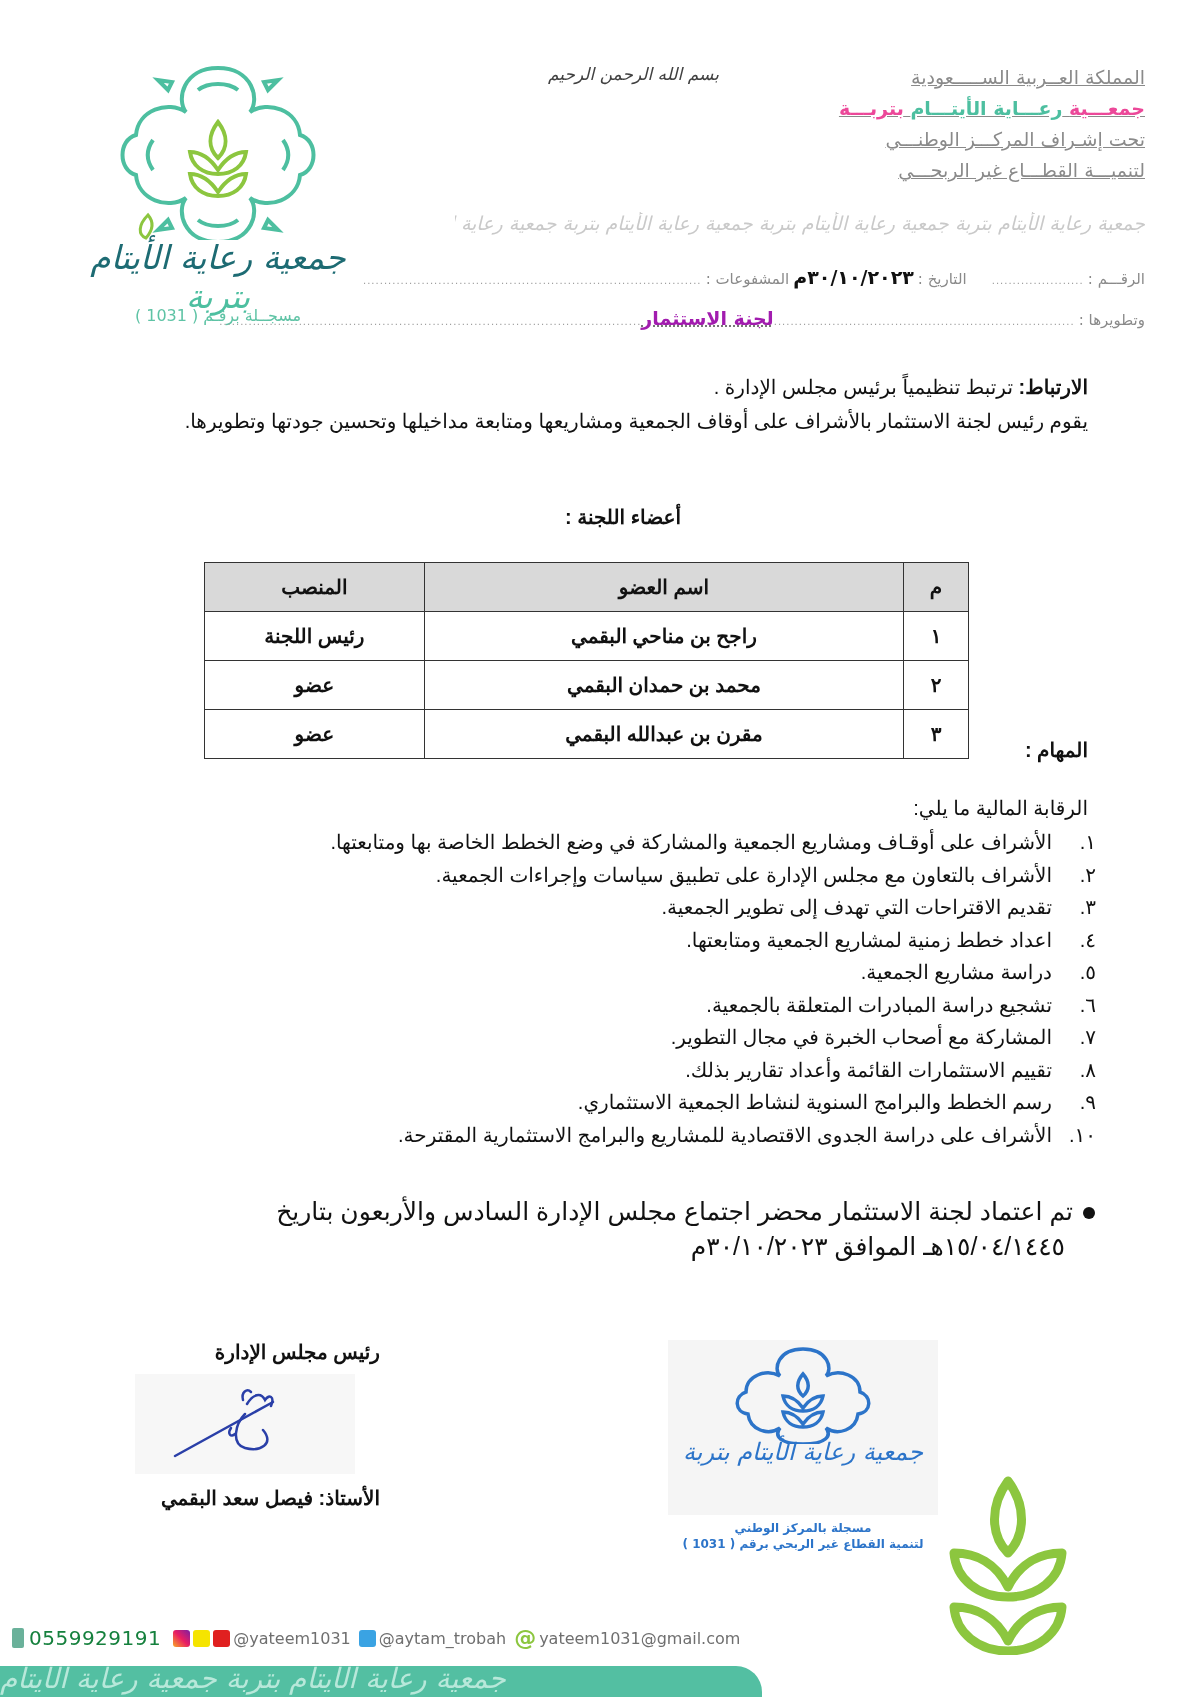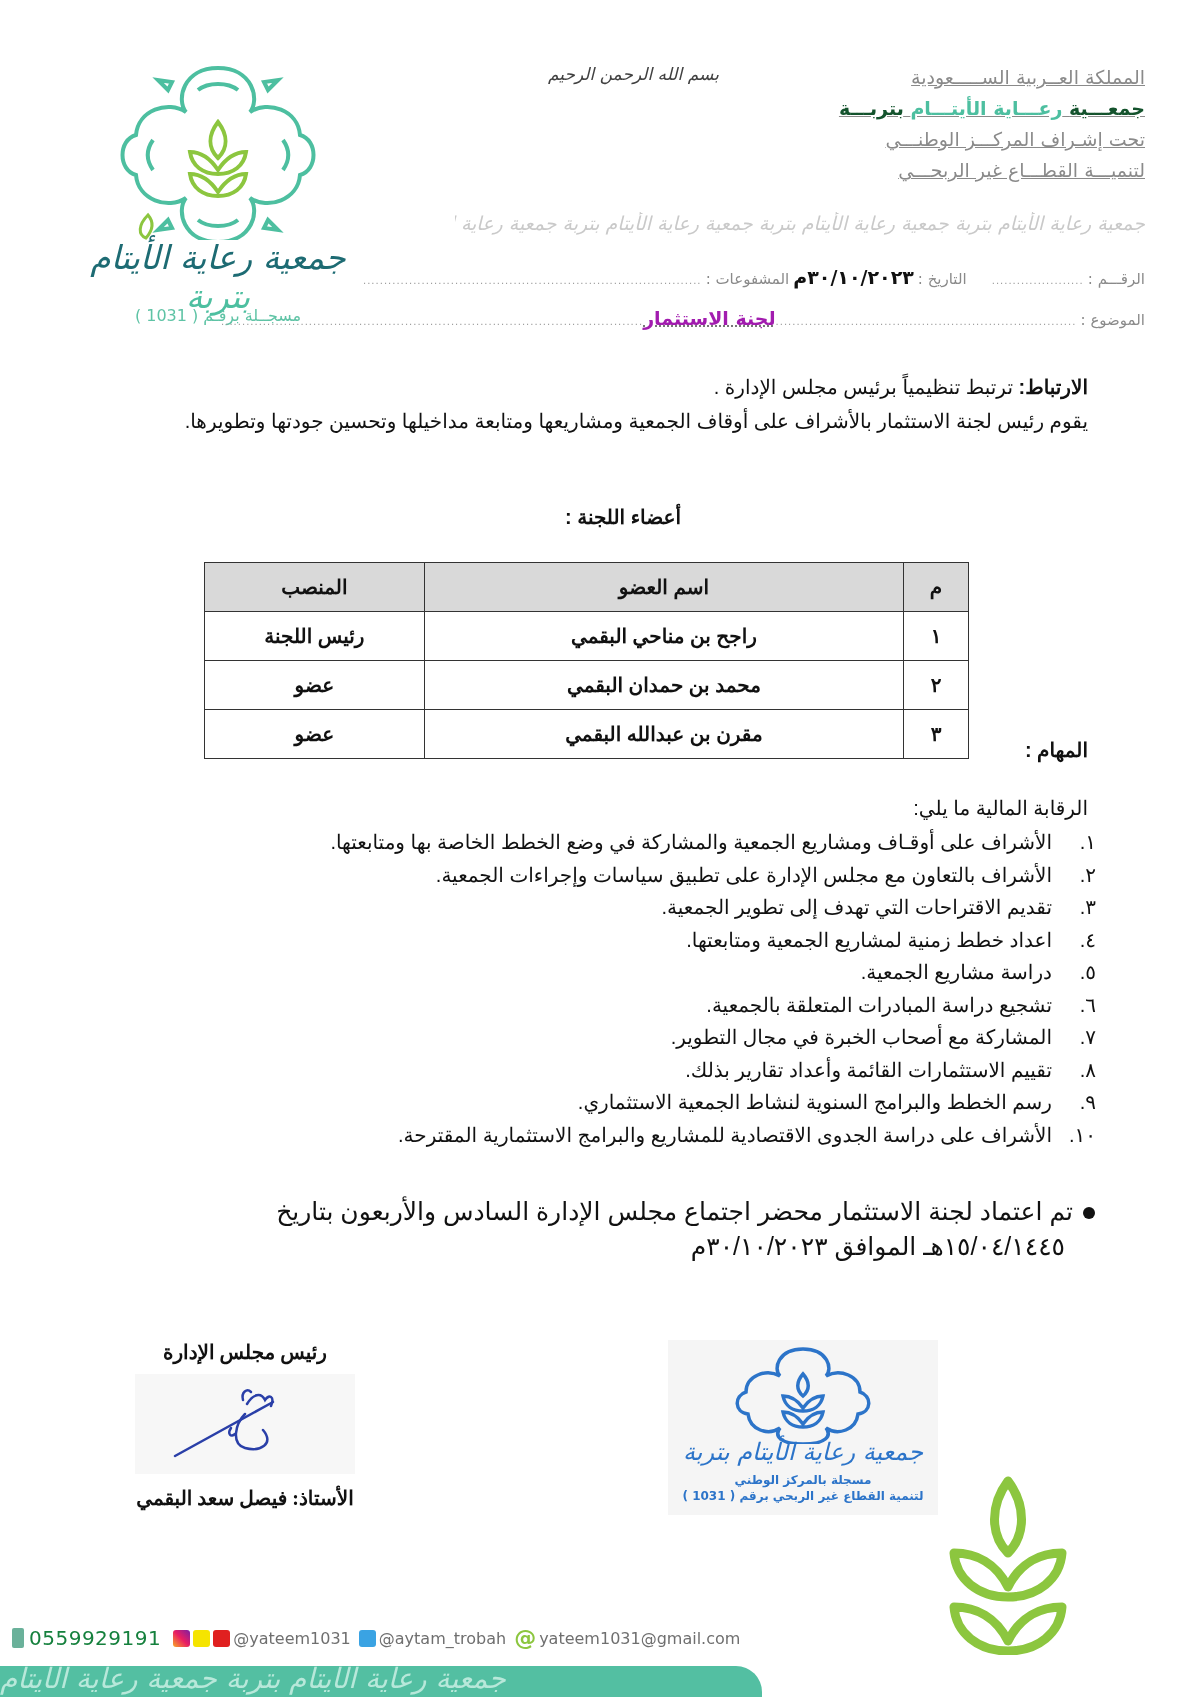--- a/index.html
+++ b/index.html
@@ -3,21 +3,21 @@
 <meta charset="utf-8">
 <style>
   * { box-sizing: border-box; margin: 0; padding: 0; }
   html, body { width: 1200px; height: 1697px; background: #ffffff; overflow: hidden; }
   body { position: relative; font-family: "DejaVu Sans", sans-serif; color: #111; }
 
   
   .org-block { position: absolute; right: 55px; top: 62px; width: 300px; direction: rtl; text-align: right; }
   .org-line { font-size: 19px; line-height: 31px; color: #8a8a8a; letter-spacing: 0.5px; white-space: nowrap; text-decoration: underline; }
   .org-line.brand { font-weight: bold; }
-  .org-line .dark { color: #14532d; }
+  .org-line .dark { color: #ec4899; }
   .org-line .teal { color: #4dbfa0; }
 
   .basmala { position: absolute; left: 548px; top: 64px; font-family: "DejaVu Serif", serif; font-size: 17px; color: #404040; font-style: italic; direction: rtl; }
 
   .logo-top { position: absolute; left: 58px; top: 60px; width: 320px; height: 280px; }
   .logo-top .logo-name { position: absolute; top: 178px; left: 0; width: 320px; text-align: center; font-family: "DejaVu Serif", serif; font-size: 33px; color: #1d6b73; direction: rtl; font-style: italic; letter-spacing: -1px; }
   .logo-top .logo-name .accent { color: #4dbfa0; }
   .logo-top .logo-reg { position: absolute; top: 246px; left: 0; width: 320px; text-align: center; font-size: 16px; color: #5ec3a5; direction: rtl; }
 
   .calli-band { position: absolute; left: 455px; top: 212px; width: 690px; height: 26px; overflow: hidden; direction: rtl; white-space: nowrap; font-family: "DejaVu Serif", serif; font-style: italic; font-size: 19px; color: #c9c9c9; letter-spacing: -0.5px; }
@@ -44,28 +44,28 @@
 
   ol.tasks { list-style: none; font-size: 20px; line-height: 32.5px; }
   ol.tasks li { display: flex; direction: rtl; }
   ol.tasks li .num { width: 44px; flex: none; text-align: right; padding-right: 0; }
 
   .note { position: absolute; right: 105px; top: 1194px; width: 930px; direction: rtl; text-align: right; font-family: "Liberation Sans", sans-serif; font-size: 25px; line-height: 35px; }
   .note .bullet { display: inline-block; width: 12px; height: 12px; border-radius: 50%; background: #111; margin-left: 10px; vertical-align: middle; }
   .note .line2 { padding-right: 30px; }
 
   
-  .sig-block { position: absolute; left: 110px; top: 1340px; width: 270px; direction: rtl; text-align: center; font-family: Liberation Serif, serif; }
+  .sig-block { position: absolute; left: 110px; top: 1340px; width: 270px; direction: rtl; text-align: right; font-family: Liberation Sans, sans-serif; }
   .sig-title { font-size: 20px; font-weight: bold; }
   .sig-box { width: 220px; height: 100px; margin: 10px auto 0; background: #f7f7f7; position: relative; }
   .sig-name { font-size: 20px; font-weight: bold; margin-top: 12px; }
 
   .stamp { position: absolute; left: 668px; top: 1340px; width: 270px; height: 175px; background: #f5f5f5; }
   .stamp .stamp-name { position: absolute; top: 98px; left: 0; width: 100%; text-align: center; font-family: "DejaVu Serif", serif; font-style: italic; font-size: 24px; color: #2c74c9; direction: rtl; letter-spacing: -1px; }
-  .stamp .stamp-l1, .stamp .stamp-l2 { position: absolute; left: 0; width: 100%; text-align: center; color: #2c74c9; font-size: 12px; font-weight: bold; direction: rtl; }
+  .stamp .stamp-l1, .stamp .stamp-l2 { position: absolute; left: 0; width: 100%; text-align: center; color: #2c74c9; font-size: 12px; font-weight: bold; direction: rtl; margin-top: 48px; }
   .stamp .stamp-l1 { top: 133px; }
   .stamp .stamp-l2 { top: 149px; }
 
   .big-leaf { position: absolute; left: 948px; top: 1475px; width: 120px; height: 180px; }
 
   
   .contacts { position: absolute; left: 12px; top: 1626px; display: flex; align-items: center; font-family: "DejaVu Sans", sans-serif; color: #6f6f6f; font-size: 16px; white-space: nowrap; }
   .contacts .phone { font-size: 20px; color: #15803d; margin-left: 3px; margin-right: 12px; letter-spacing: 0.5px; }
   .ico { display: inline-block; width: 17px; height: 17px; border-radius: 3px; margin-right: 3px; position: relative; }
   .ico-phone { width: 12px; height: 20px; background: #6ab19a; border-radius: 2px; margin-right: 2px; }
@@ -126,21 +126,21 @@
 <div class="meta-row row1">
   <span>الرقـــم :</span>
   <span class="dots">&nbsp;......................&nbsp;&nbsp;&nbsp;&nbsp;&nbsp;&nbsp;</span>
   <span>التاريخ :</span>
   <span class="date-val">٣٠/١٠/٢٠٢٣م</span>
   <span>المشفوعات :</span>
   <span class="dots">&nbsp;.................................................................................</span>
 </div>
 
 <div class="meta-row row2">
-  <span>الموضوع :</span>
+  <span>وتطويرها :</span>
   <span class="dots">&nbsp;........................................................................</span>
   <span class="subject-val">لجنة الاستثمار</span>
   <span class="dots">.....................................................................................................</span>
 </div>
 
 <div class="content" style="top:370px;">
   <div class="para">
     <b>الارتباط:</b><span> ترتبط تنظيمياً برئيس مجلس الإدارة .</span>
   </div>
   <div class="para">يقوم رئيس لجنة الاستثمار بالأشراف على أوقاف الجمعية ومشاريعها ومتابعة مداخيلها وتحسين جودتها وتطويرها.</div>

